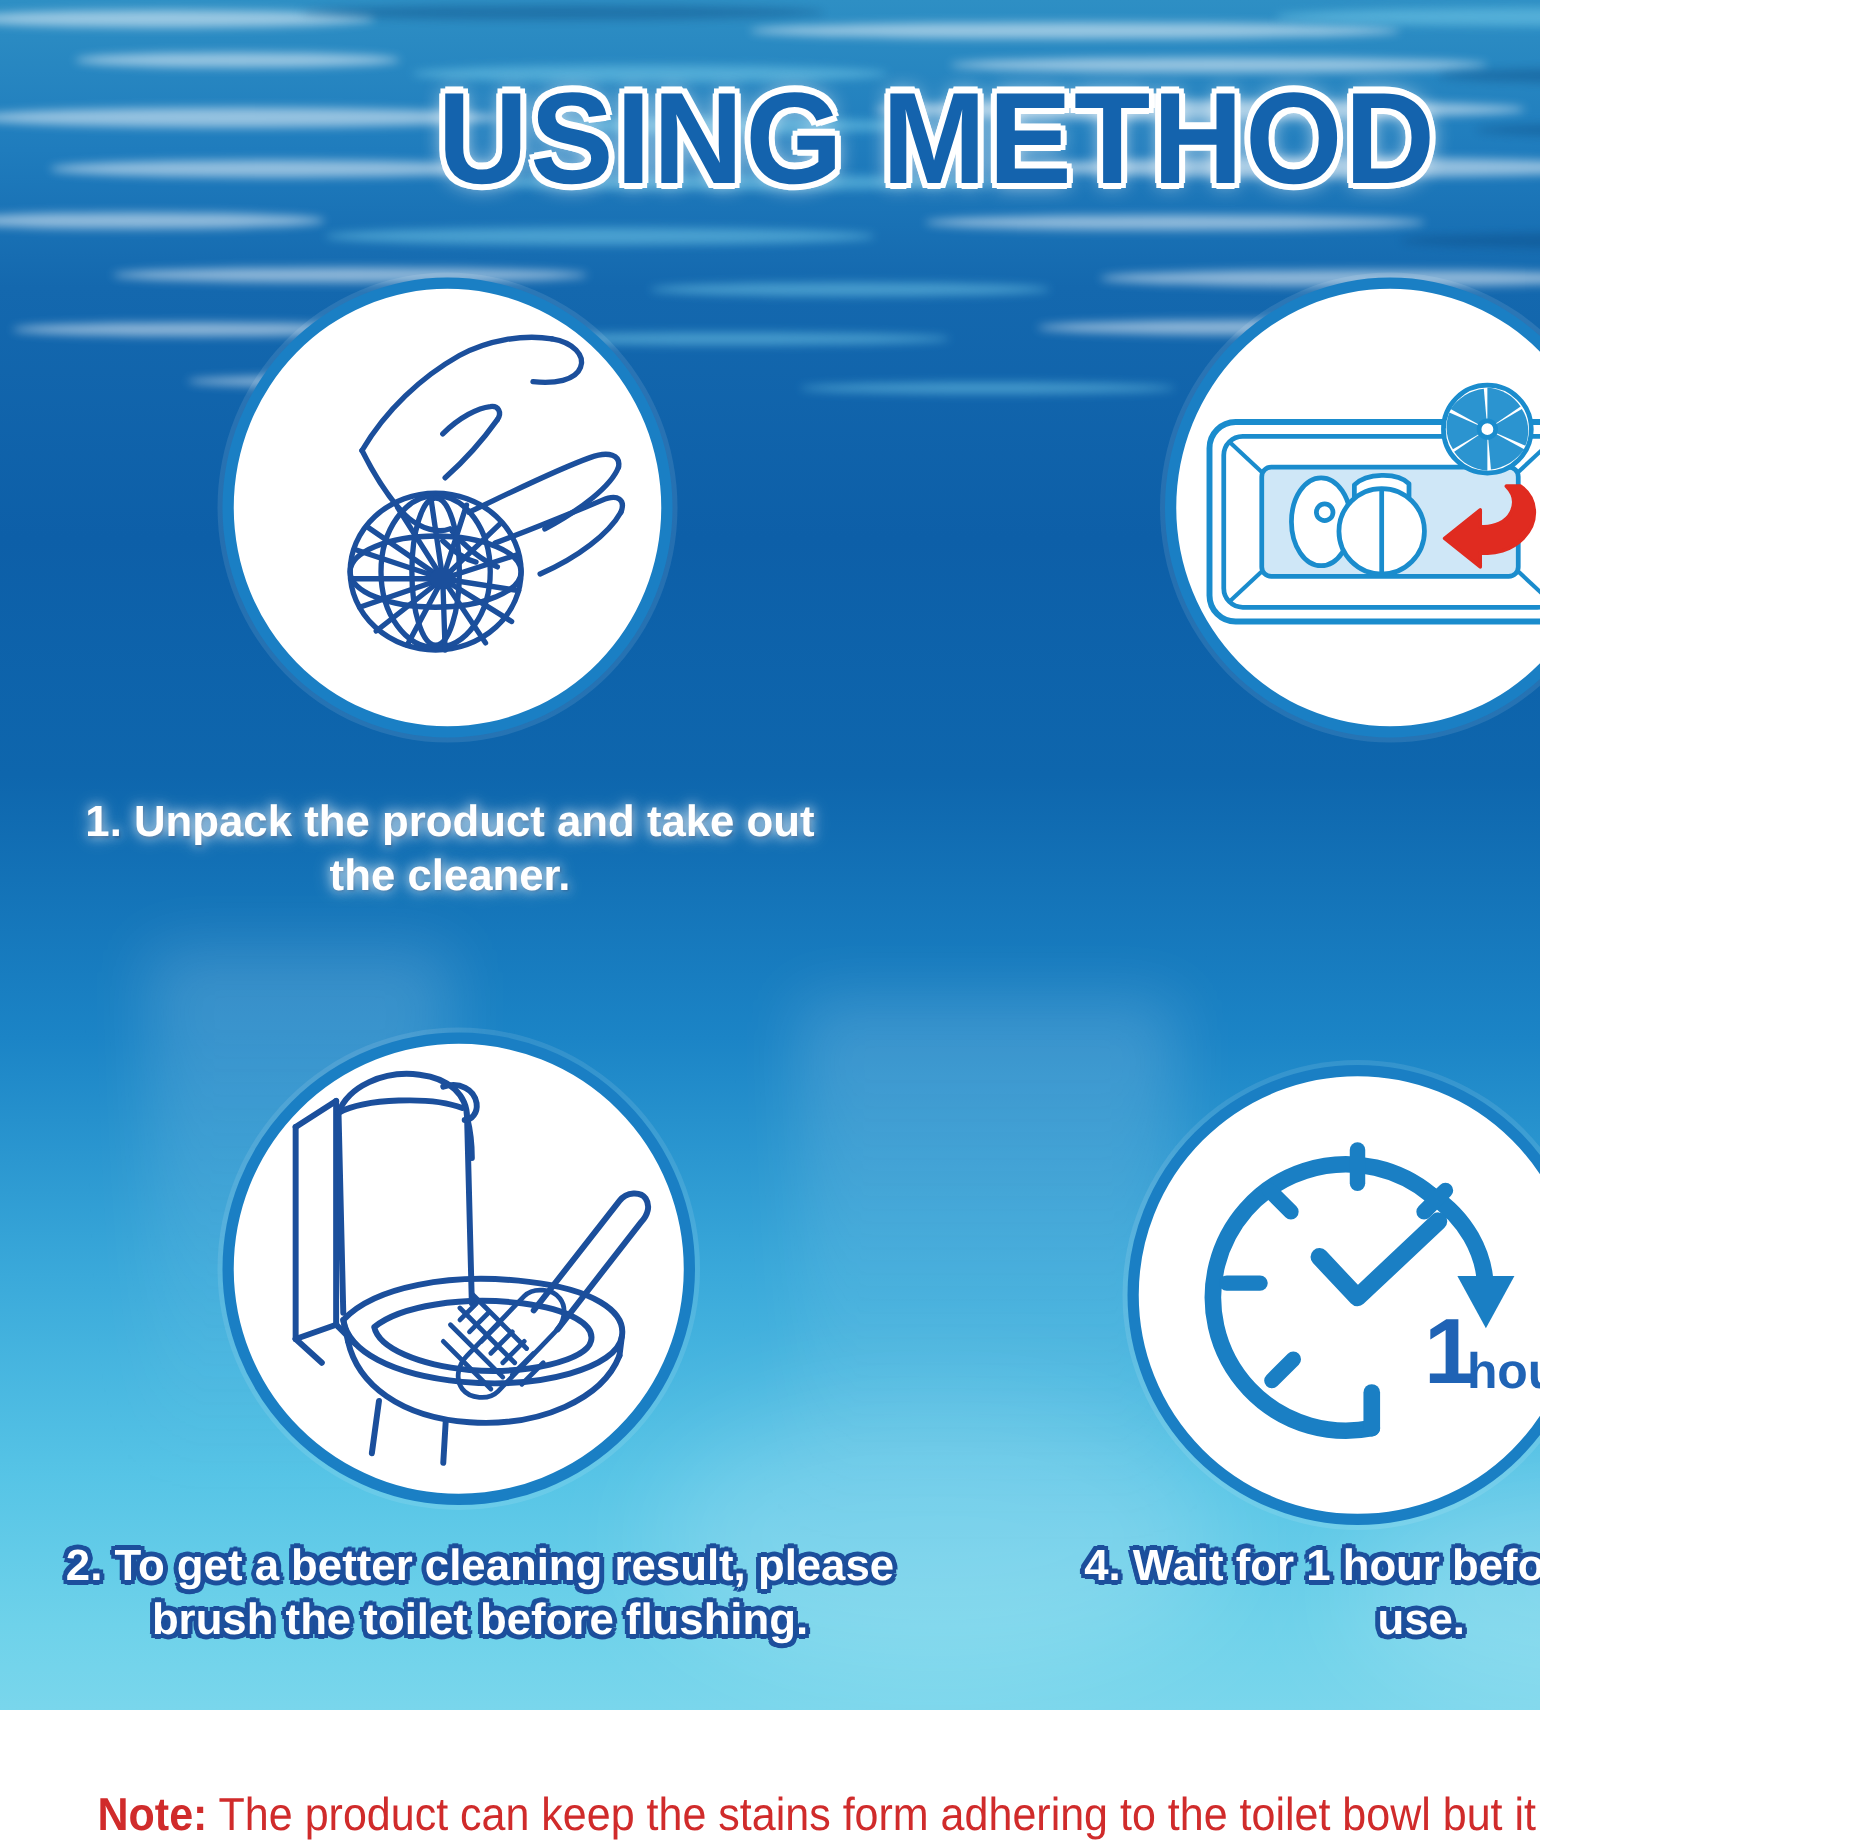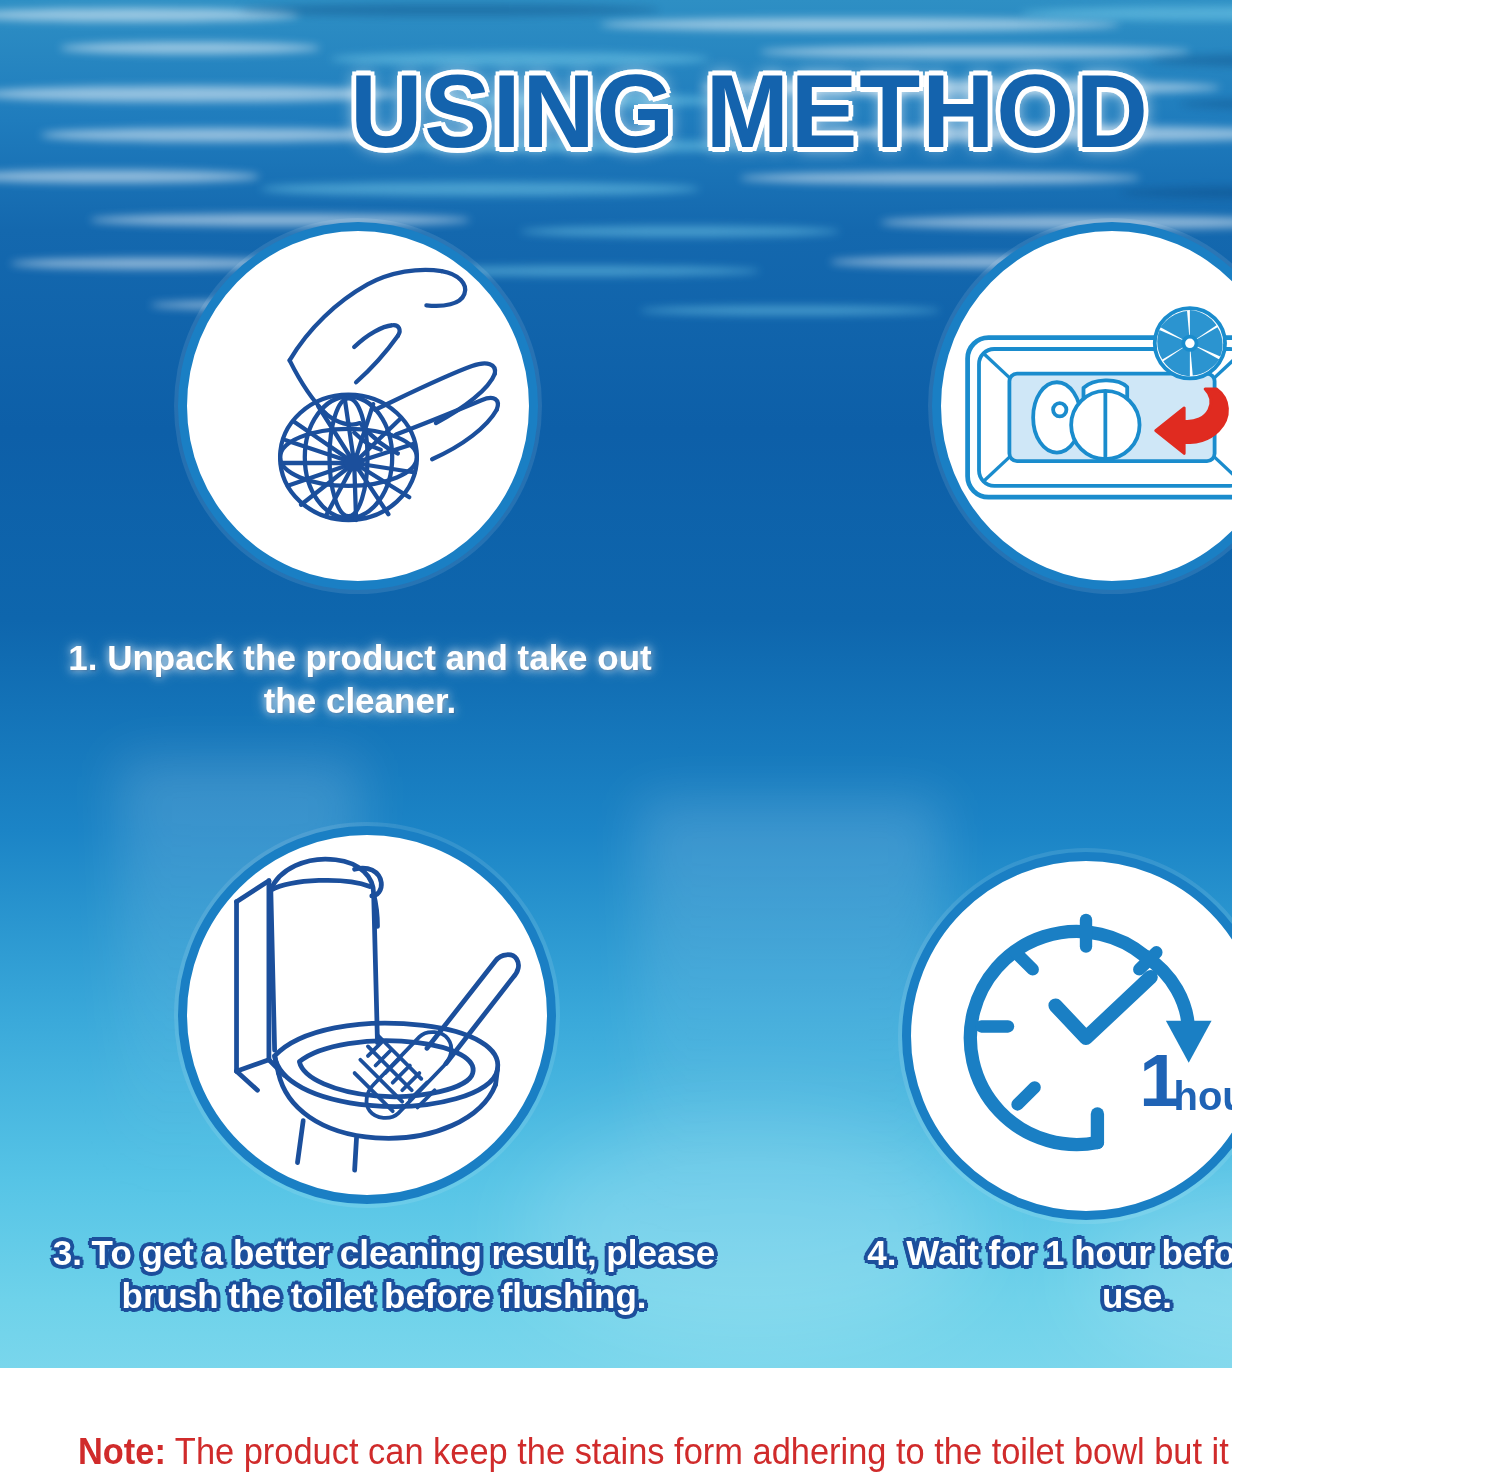--- a/index.html
+++ b/index.html
@@ -365,21 +365,21 @@
       <g stroke="#1a7fc4" stroke-width="15" stroke-linecap="round" stroke-linejoin="round" fill="none">
         <path d="M152 152 L184 186 L252 122"></path>
       </g>
 
       <text x="240" y="258" font-family="Liberation Sans, sans-serif" font-size="78" font-weight="bold" fill="#1f63b5">1</text>
       <text x="276" y="262" font-family="Liberation Sans, sans-serif" font-size="42" font-weight="bold" fill="#1f63b5">hour</text>
     </svg>
   </div>
 
   <div id="cap1" class="caption dark-bg">1. Unpack the product and take out the cleaner.</div>
-  <div id="cap3" class="caption light-bg">3. To get a better cleaning result, please brush the toilet before flushing.</div>
+  <div id="cap3" class="caption light-bg">2. To get a better cleaning result, please brush the toilet before flushing.</div>
   <div id="cap4" class="caption light-bg">4. Wait for 1 hour before the first use.</div>
 
   <div id="note">
     <div id="note-text">
       <b>Note:</b><span> The product can keep the stains form adhering to the toilet bowl but it cannot remove the stubborn stains.</span>
     </div>
   </div>
 
 </div>
 

